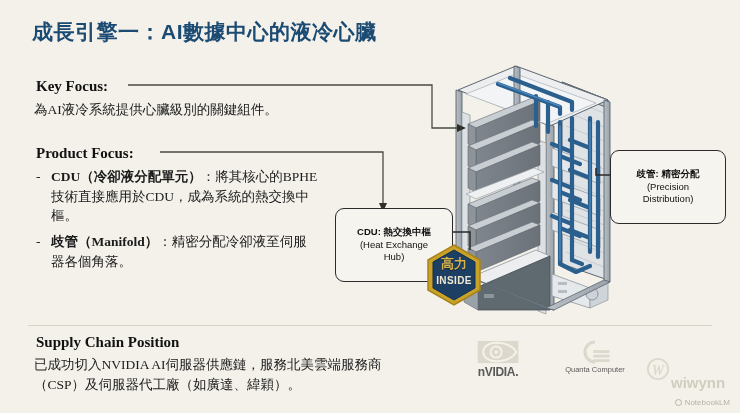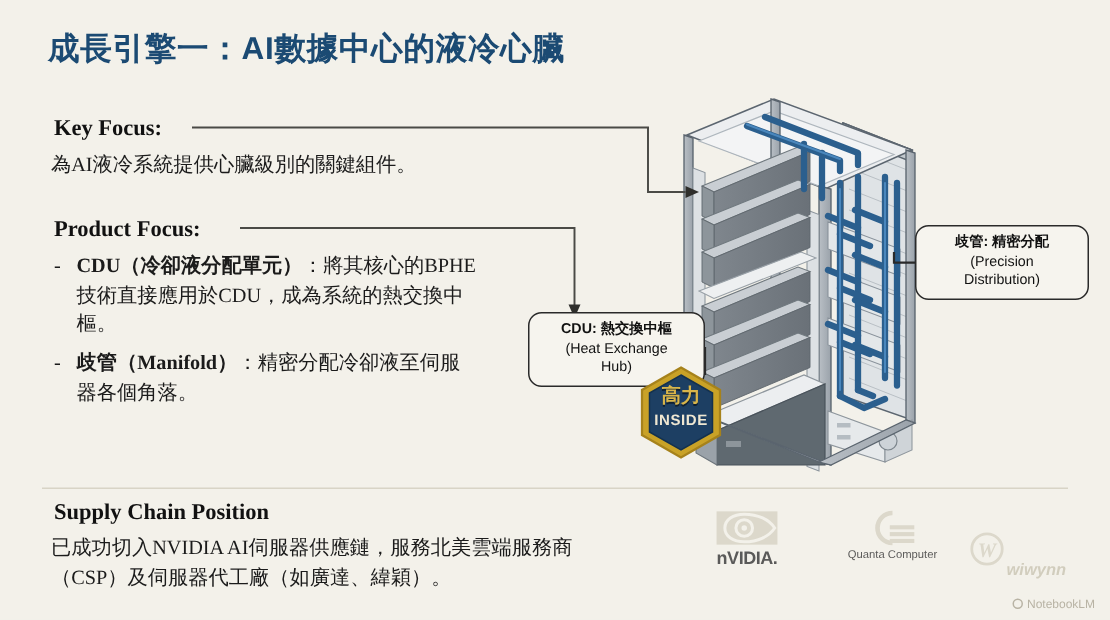--- a/index.html
+++ b/index.html
@@ -47,21 +47,21 @@
 
   
   .callout{
     position:absolute;
     background:#f6f4ee;
     border:1.6px solid #2a2a2a;
     border-radius:9px;
     text-align:center;
     font-family:"Liberation Sans","DejaVu Sans",sans-serif;
     font-size:9.5px;line-height:1.32;color:#111;
-    padding:5px 6px;
+    padding:17px 6px;
     box-sizing:border-box;
   }
   .callout .c-strong{font-weight:bold;}
 
   
   .badge{
     position:absolute;width:56px;height:62px;
   }
   .badge .hexwrap{position:absolute;inset:0;}
   .badge .btext{
@@ -283,21 +283,21 @@
   <div class="bullet" style="left:36px;top:167px;width:282px;">
     <span class="dash">-</span>
     <span class="btxt"><b>CDU（冷卻液分配單元）</b><span>：將其核心的BPHE技術直接應用於CDU，成為系統的熱交換中樞。</span></span>
   </div>
 
   <div class="bullet" style="left:36px;top:232px;width:282px;">
     <span class="dash">-</span>
     <span class="btxt"><b>歧管（Manifold）</b><span>：精密分配冷卻液至伺服器各個角落。</span></span>
   </div>
 
-  <div class="callout" style="left:352px;top:208px;width:118px;">
+  <div class="callout" style="left:335px;top:208px;width:118px;">
     <div class="c-strong">CDU: 熱交換中樞</div>
     <div>(Heat Exchange</div>
     <div>Hub)</div>
   </div>
 
   <div class="callout" style="left:610px;top:150px;width:116px;">
     <div class="c-strong">歧管: 精密分配</div>
     <div>(Precision</div>
     <div>Distribution)</div>
   </div>
@@ -337,21 +337,21 @@
         <rect x="20" y="21" width="18" height="3" fill="#d8d4c6"></rect>
       </svg>
       <div class="lbl" style="font-size:7.5px;margin-top:1px;">Quanta Computer</div>
     </div>
 
     <div class="logo" style="left:186px;top:8px;width:110px;display:flex;align-items:center;gap:1px;">
       <svg viewBox="0 0 26 26" style="width:24px;height:24px;flex:none;" xmlns="http://www.w3.org/2000/svg">
         <circle cx="13" cy="13" r="11" fill="none" stroke="#d8d4c6" stroke-width="2"></circle>
         <text x="13" y="19" text-anchor="middle" font-family="Liberation Serif, serif" font-size="15" font-style="italic" font-weight="bold" fill="#d8d4c6">W</text>
       </svg>
-      <div class="lbl" style="font-size:11px;font-weight:bold;font-style:italic;color:#ccc7b6;margin-top:28px;">wiwynn</div>
+      <div class="lbl" style="font-size:15px;font-weight:bold;color:#ccc7b6;margin-top:28px;">wiwynn</div>
     </div>
   </div>
 
   <div class="wm">
     <span class="dot"></span>
     <span>NotebookLM</span>
   </div>
 
 </div>
 

